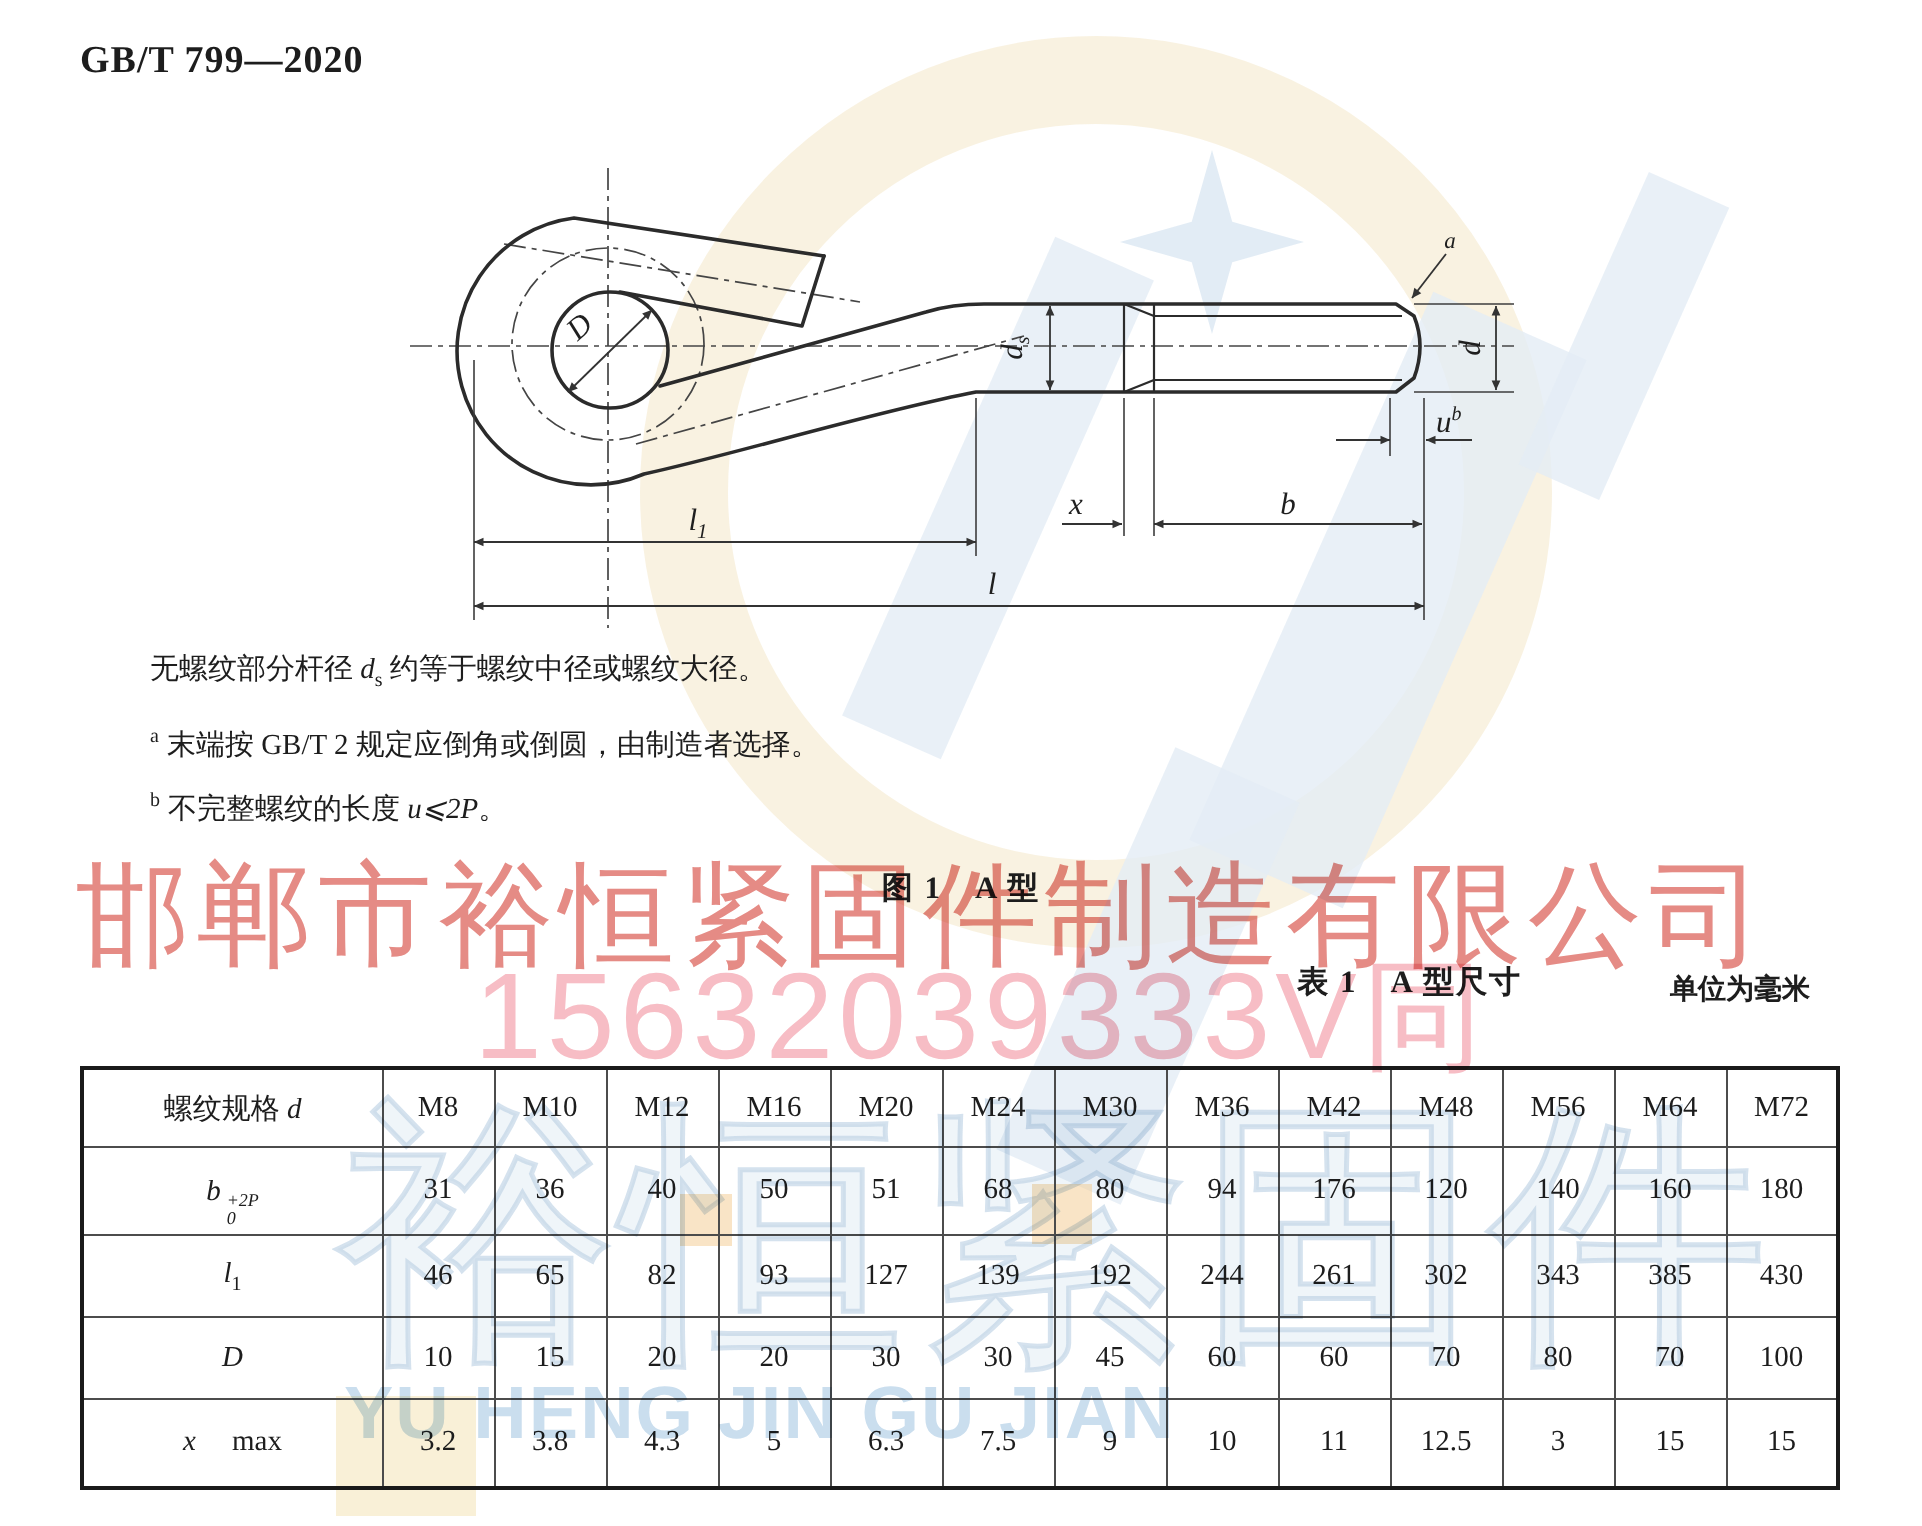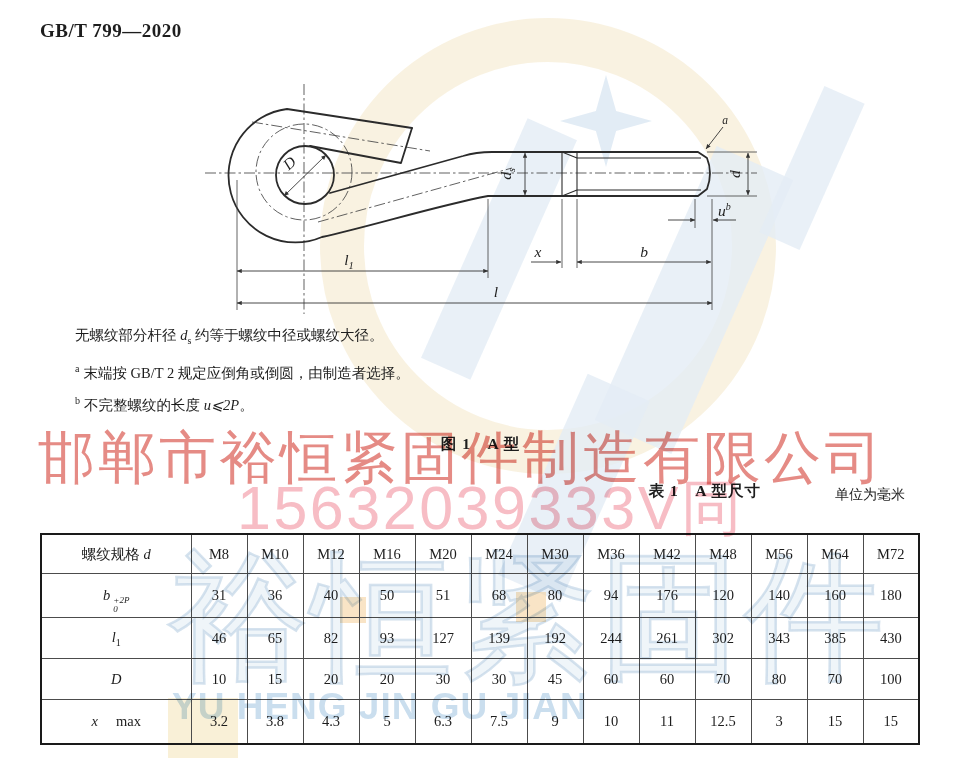--- a/index.html
+++ b/index.html
@@ -21,21 +21,21 @@
   .std-code{position:absolute;left:40px;top:20px;font-size:19px;font-weight:700;z-index:1;letter-spacing:.5px;}
   svg.draw{position:absolute;left:0;top:0;z-index:1;}
   .notes{position:absolute;left:75px;top:326px;z-index:1;font-size:14.5px;}
   .notes p{margin:0 0 10px 0;line-height:18px;}
   .notes sup{font-size:10px;vertical-align:6px;margin-right:4px;}
   .notes i{font-family:"Liberation Serif",serif;}
   .fig-caption{position:absolute;left:0;top:434px;width:961px;text-align:center;z-index:1;
                font-size:15.5px;font-weight:700;letter-spacing:1px;}
   .tbl-title{position:absolute;left:0;top:481px;width:761px;text-align:right;z-index:1;
              font-size:15.5px;font-weight:700;letter-spacing:1px;}
-  .unit-note{position:absolute;left:835px;top:486px;z-index:1;font-size:14px;}
+  .unit-note{position:absolute;left:835px;top:486px;z-index:1;font-size:14px;font-weight:bold;}
   table.dims{position:absolute;left:40px;top:533px;width:880px;z-index:1;border-collapse:collapse;
              table-layout:fixed;font-size:14.5px;}
   table.dims td{border:1px solid #4c4c4c;text-align:center;vertical-align:middle;padding:0;}
   table.dims{border:2px solid #1a1a1a;}
   table.dims tr:nth-child(1) td{height:38px;}
   table.dims tr:nth-child(2) td{height:43px;}
   table.dims tr:nth-child(3) td{height:40px;}
   table.dims tr:nth-child(4) td{height:40px;}
   table.dims tr:nth-child(5) td{height:43px;}
   table.dims td.lbl i{font-family:"Liberation Serif",serif;}

